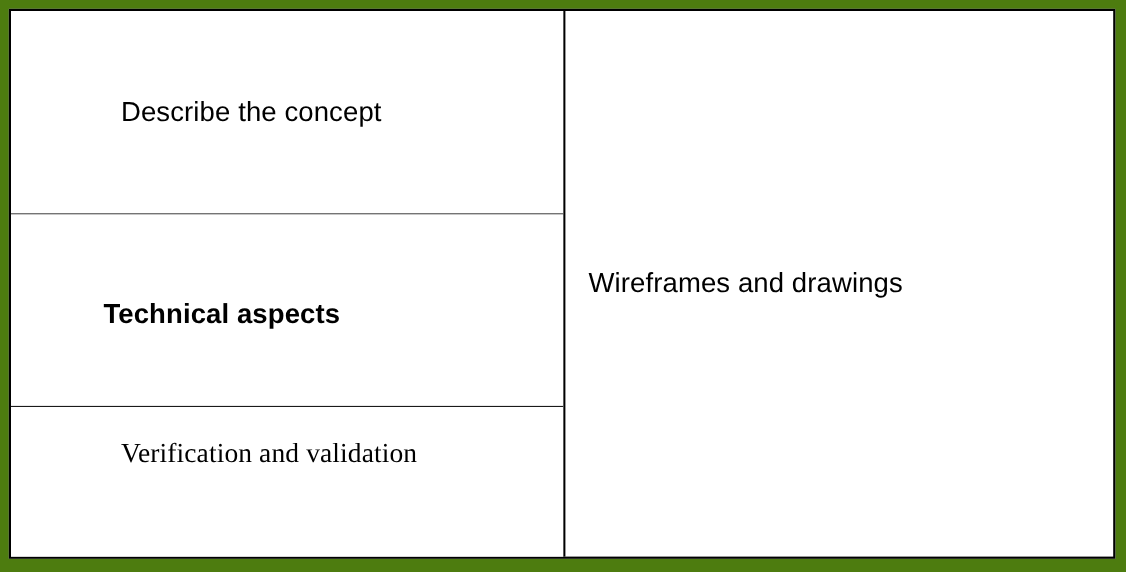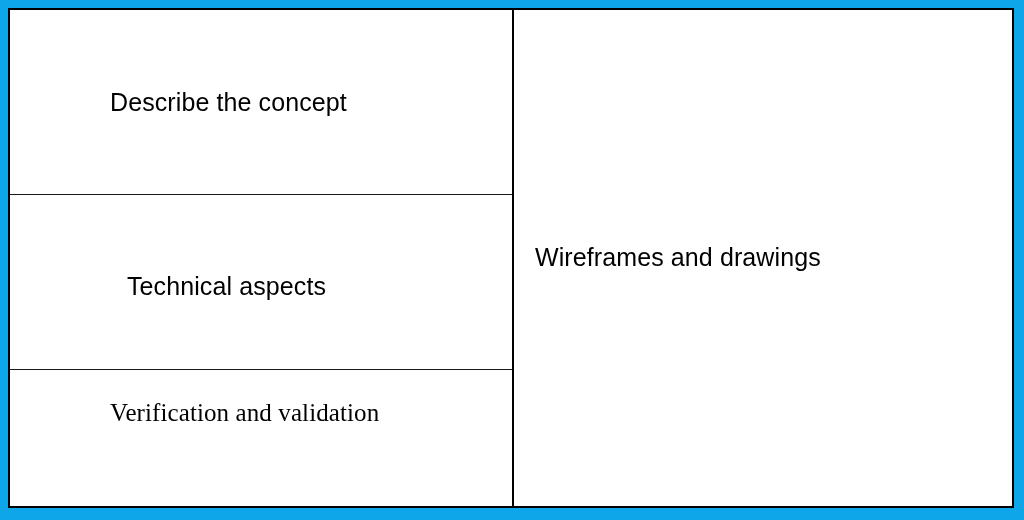--- a/index.html
+++ b/index.html
@@ -13,21 +13,21 @@
     height: 520px;
     overflow: hidden;
     font-family: "Liberation Sans", "DejaVu Sans", sans-serif;
     color: #000000;
   }
 
   #canvas {
     position: relative;
     width: 1024px;
     height: 520px;
-    background: #0ea5e9;
+    background: #4d7c0f;
   }
 
   
   .frame {
     position: absolute;
     left: 8px;
     top: 8px;
     width: 1006px;
     height: 500px;
     box-sizing: border-box;
@@ -84,21 +84,21 @@
   .cell-label {
     display: block;
     font-size: 25px;
     line-height: 30px;
     letter-spacing: 0.1px;
     color: #000000;
     white-space: nowrap;
   }
 
   .cell-1 .cell-label { padding-left: 100px; }
-  .cell-2 .cell-label { padding-left: 117px; position: relative; top: 4px; }
+  .cell-2 .cell-label { padding-left: 84px; position: relative; top: 4px; font-weight: bold; }
   .cell-3 .cell-label { padding-left: 100px; padding-top: 28px; font-family: Liberation Serif, serif; }
 
   .panel-label {
     display: block;
     font-size: 25px;
     line-height: 30px;
     letter-spacing: 0.1px;
     color: #000000;
     white-space: nowrap;
     text-align: center;

